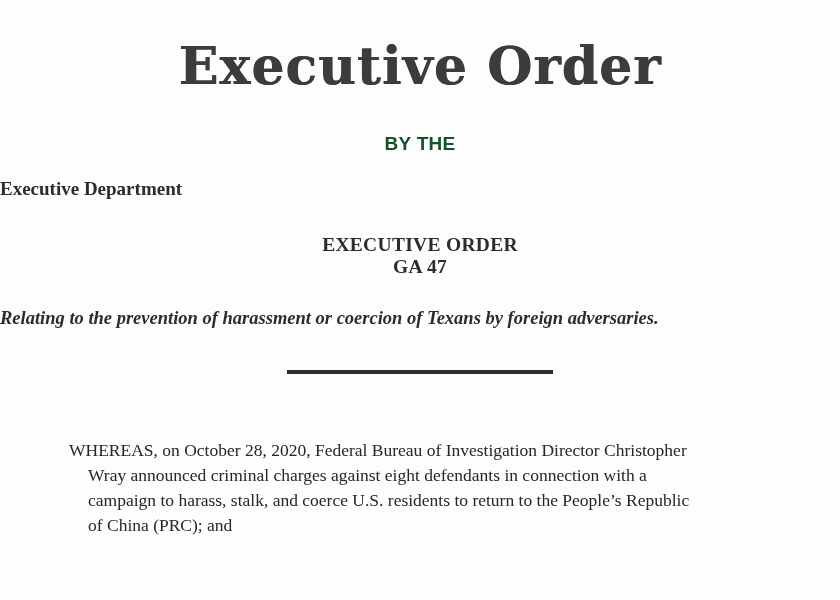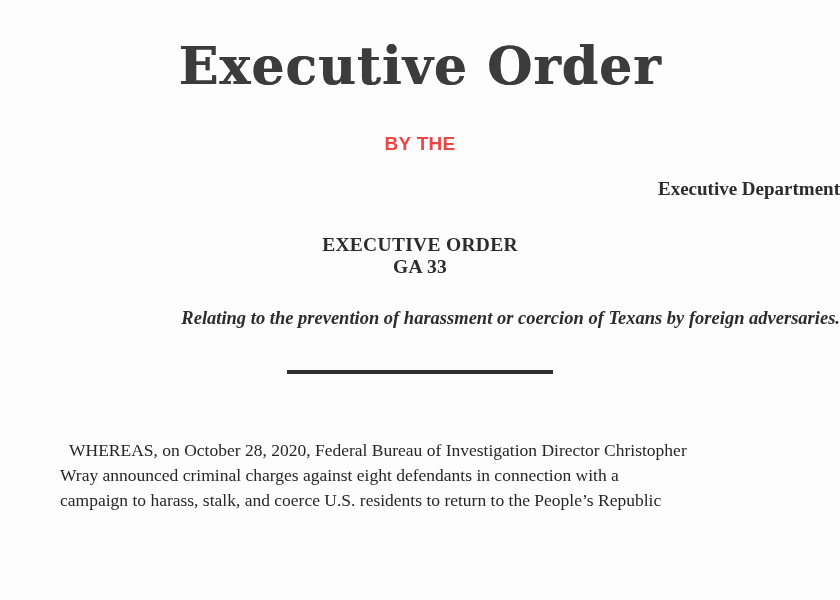--- a/index.html
+++ b/index.html
@@ -30,89 +30,89 @@
     text-shadow: 0.6px 0 0 currentColor;
   }
   .byline {
     margin-top: 31px;
     text-align: center;
     font-family: "Liberation Sans", sans-serif;
     font-weight: bold;
     font-size: 19px;
     line-height: 21px;
     letter-spacing: 0.3px;
-    color: #ef4444;
+    color: #14532d;
   }
   .issuing {
     margin-top: 23px;
-    text-align: right;
+    text-align: left;
     font-family: "Liberation Serif", serif;
     font-weight: bold;
     font-size: 19px;
     line-height: 23px;
-    padding-left: 24px;
   }
   .order {
     margin-top: 34px;
     text-align: center;
     font-family: "Liberation Serif", serif;
     font-weight: bold;
     font-size: 19.5px;
     line-height: 22px;
     letter-spacing: 0.3px;
   }
   .subject {
     margin-top: 30px;
-    text-align: right;
+    text-align: left;
     font-family: "Liberation Serif", serif;
     font-weight: bold;
     font-style: italic;
     font-size: 18.5px;
     line-height: 21px;
   }
   .double-rule {
     margin: 41px auto 0 auto;
     width: 266px;
     height: 2px;
     border-top: 2px solid var(--rule);
     border-bottom: 2px solid var(--rule);
   }
   .body-block {
     margin-top: 64px;
     font-family: "Liberation Serif", serif;
     font-size: 17.5px;
     line-height: 25px;
     color: #262626;
   }
-  .body-line { padding-left: 60px; padding-right: 60px; }
+  .body-line { padding-left: 88px; padding-right: 60px; }
   .body-line.first { padding-left: 69px; }
 </style>
 </head>
 <body>
 
 <div class="page">
 
   <h1 class="title">Executive Order</h1>
 
   <div class="byline">
     <div>BY THE</div>
   </div>
 
   <div class="issuing">
     <div>Executive Department</div>
   </div>
 
   <div class="order">
     <div>EXECUTIVE ORDER</div>
-    <div>GA 33</div>
+    <div>GA 47</div>
   </div>
 
   <p class="subject">Relating to the prevention of harassment or coercion of Texans by foreign adversaries.</p>
 
   <div class="double-rule"></div>
 
   <div class="body-block">
     <div class="body-line first">WHEREAS, on October 28, 2020, Federal Bureau of Investigation Director Christopher</div>
     <div class="body-line">Wray announced criminal charges against eight defendants in connection with a</div>
     <div class="body-line">campaign to harass, stalk, and coerce U.S. residents to return to the People’s Republic</div>
+    <div class="body-line">of China (PRC); and</div>
   </div>
 
 </div>
 
 </body></html>

